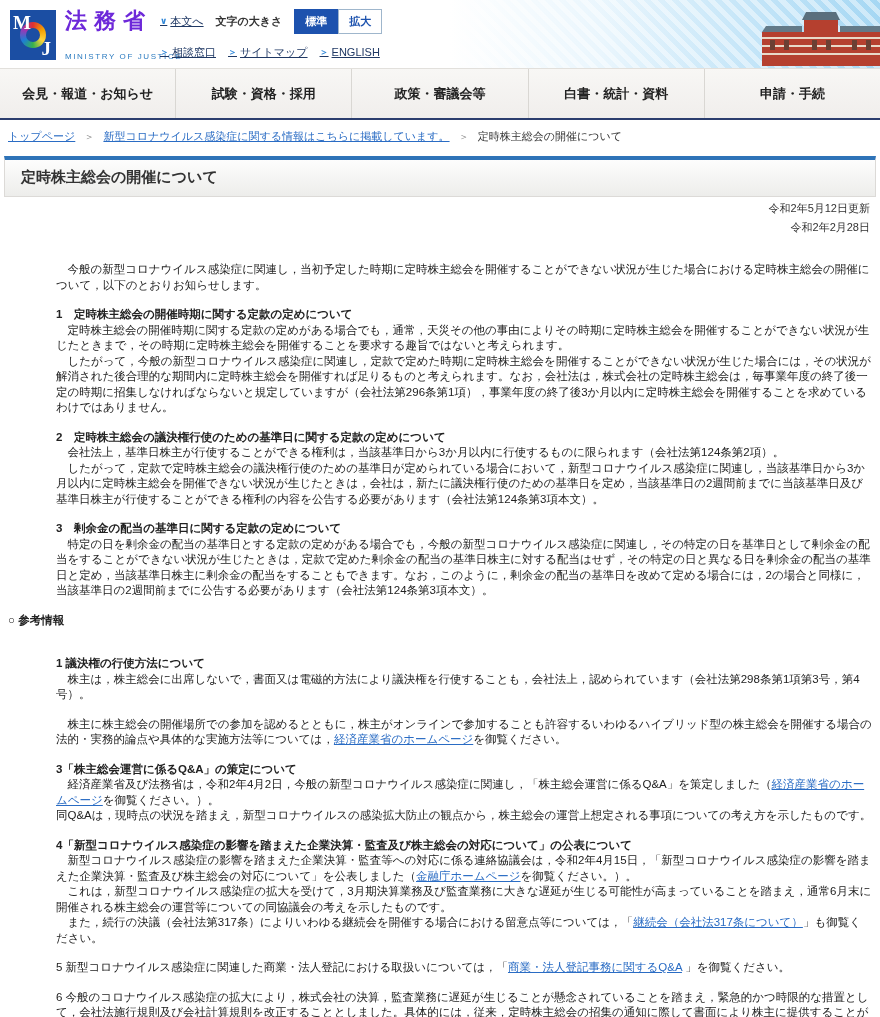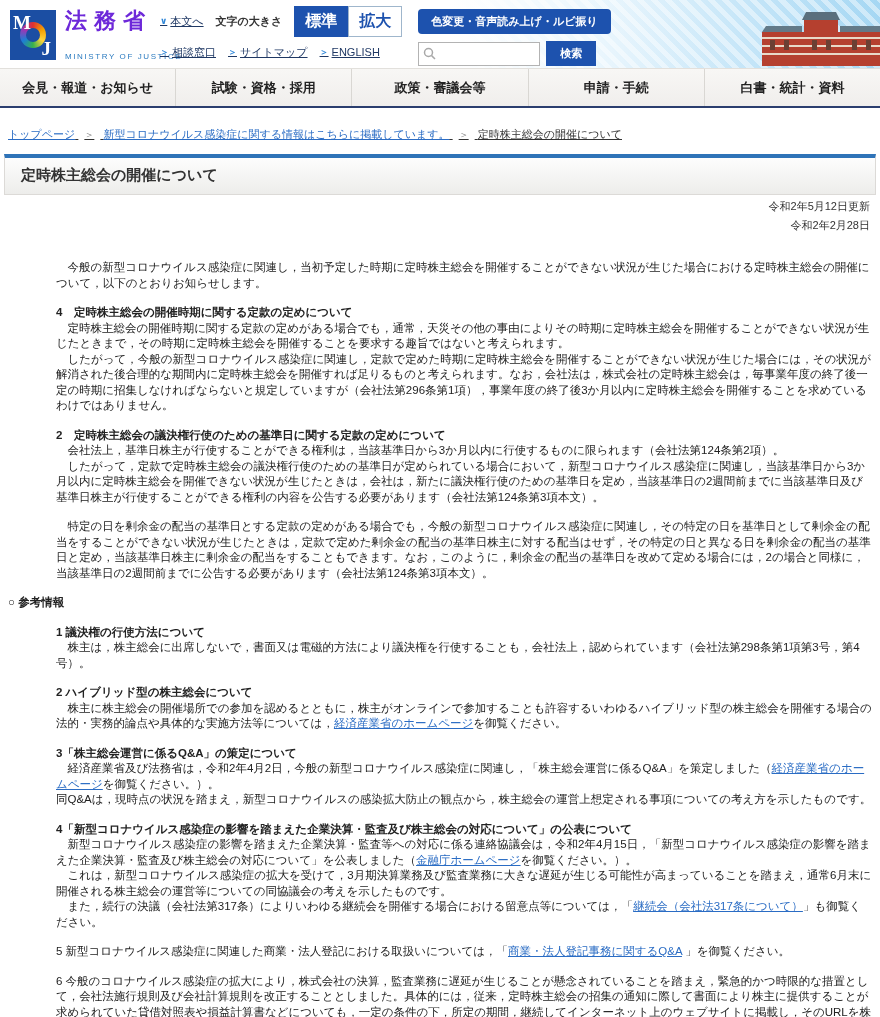--- a/index.html
+++ b/index.html
@@ -33,60 +33,60 @@
   .logo-j { right:5px; bottom:2px; }
   .logo-name { font-size:22px; font-weight:bold; color:#6d28d9; letter-spacing:7px; line-height:1.1; }
   .logo-name-en { font-size:8px; font-weight:normal; color:#2b7bc0; letter-spacing:1.6px; margin-top:19px; }
 
   .utility { position:absolute; left:160px; top:9px; display:flex; gap:16px; }
   .ucol { display:flex; flex-direction:column; gap:7px; }
   .urow { display:flex; align-items:center; gap:12px; height:24px; }
   .ulink { font-size:11px; color:#1f3864; text-decoration:underline; display:inline-flex; align-items:center; gap:3px; }
   .uchev { color:#2e86d8; font-size:9px; font-weight:bold; text-decoration:none; display:inline-block; }
   .ulabel { font-size:11px; font-weight:bold; color:#333; }
-  .fs-btn { font-size:16px; font-weight:bold; padding:4px 10px; border:1px solid #9fb6cc; background:#fff;
+  .fs-btn { font-size:11px; font-weight:bold; padding:4px 10px; border:1px solid #9fb6cc; background:#fff;
     color:#1d52ae; cursor:pointer; }
   .fs-btn.active { background:#1d52ae; color:#fff; border-color:#1d52ae; }
   .fs-group { display:flex; }
   .a11y-btn { font-size:11px; font-weight:bold; color:#fff; background:#1d52ae; border:none;
     border-radius:4px; padding:5px 13px; cursor:pointer; }
   .search-row { display:flex; align-items:center; gap:6px; }
   .search-wrap { position:relative; }
   .search-input { width:122px; height:24px; border:1px solid #b3b3b3; background:#fff; padding:0 4px 0 22px;
     font-size:11px; }
   .search-icon { position:absolute; left:5px; top:5px; }
   .search-btn { font-size:11px; font-weight:bold; color:#fff; background:#1d52ae; border:none;
     padding:5px 14px; cursor:pointer; }
 
   
-  .gnav { display:flex; height:40px; background:linear-gradient(#f8f7f5,#f0eeec);
+  .gnav { display:flex; height:52px; background:linear-gradient(#f8f7f5,#f0eeec);
     border-top:1px solid #e2e0dc; border-bottom:2px solid #2b3e6e; }
   .gnav-item { flex:1; display:flex; align-items:center; justify-content:center;
     font-size:13px; font-weight:bold; color:#222; border-left:1px solid #d9d7d3; cursor:pointer; }
   .gnav-item:first-child { border-left:none; }
 
   
-  .breadcrumb { padding:19px 8px 6px; font-size:11px; color:#333;text-decoration:underline; }
+  .breadcrumb { padding:9px 8px 6px; font-size:11px; color:#333; }
   .bc-sep { color:#777; margin:0 6px; font-size:10px; }
 
   
   .page-title-bar { margin:6px 4px 0; border-top:4px solid #2e73b8;
     border-left:1px solid #dcdad7; border-right:1px solid #dcdad7; border-bottom:1px solid #dcdad7;
     background:linear-gradient(#fdfdfd,#ededeb); padding:8px 16px 9px; }
   .page-title { font-size:15px; font-weight:bold; color:#333; }
 
   
   .date-block { text-align:right; padding:2px 10px 0; font-size:11px; color:#333; line-height:1.7; }
 
   
   .main { padding:26px 8px 20px; font-size:11.5px; line-height:15.5px; color:#222; }
   .block { margin-bottom:14px;margin-left:48px; }
   .sec-h { font-weight:bold; }
   .bp { margin:0; }
-  .ref-head { font-weight:bold; margin-bottom:14px; }
+  .ref-head { font-weight:bold; margin-bottom:28px; }
 </style>
 </head>
 <body>
 
 <header class="site-header">
   <div class="header-deco"></div>
   <svg class="building-svg" width="118" height="62" viewBox="0 0 118 62">
     <polygon points="44,8 74,8 78,16 40,16" fill="#5a6f7d"></polygon>
     <rect x="42" y="16" width="34" height="12" fill="#b5402f"></rect>
     <polygon points="4,22 40,22 40,28 0,28" fill="#637a88"></polygon>
@@ -136,42 +136,29 @@
         <a class="ulink">
           <span class="uchev">＞</span>
             <span>サイトマップ</span>
         </a>
         <a class="ulink">
           <span class="uchev">＞</span>
             <span>ENGLISH</span>
         </a>
       </div>
     </div>
-    <div class="ucol">
-      <button class="a11y-btn">色変更・音声読み上げ・ルビ振り</button>
-      <div class="search-row">
-        <span class="search-wrap">
-          <svg class="search-icon" width="13" height="13" viewBox="0 0 13 13">
-            <circle cx="5.5" cy="5.5" r="4" fill="none" stroke="#a8a8a8" stroke-width="1.5"></circle>
-            <line x1="8.6" y1="8.6" x2="12" y2="12" stroke="#a8a8a8" stroke-width="1.5"></line>
-          </svg>
-          <input class="search-input" type="text" placeholder="" style="">
-        </span>
-        <button class="search-btn">検索</button>
-      </div>
-    </div>
   </div>
 </header>
 
 <nav class="gnav">
   <div class="gnav-item">会見・報道・お知らせ</div>
   <div class="gnav-item">試験・資格・採用</div>
   <div class="gnav-item">政策・審議会等</div>
+  <div class="gnav-item">白書・統計・資料</div>
   <div class="gnav-item">申請・手続</div>
-  <div class="gnav-item">白書・統計・資料</div>
 </nav>
 
 <div class="breadcrumb">
   <a>トップページ</a>
   <span class="bc-sep">＞</span>
   <a>新型コロナウイルス感染症に関する情報はこちらに掲載しています。</a>
   <span class="bc-sep">＞</span>
   <span>定時株主総会の開催について</span>
 </div>
 
@@ -184,44 +171,44 @@
   <div>令和2年2月28日</div>
 </div>
 
 <main class="main">
 
   <div class="block">
     <p class="bp"><span>　今般の新型コロナウイルス感染症に関連し，当初予定した時期に定時株主総会を開催することができない状況が生じた場合における定時株主総会の開催について，以下のとおりお知らせします。</span></p>
   </div>
 
   <div class="block">
-    <div class="sec-h">4　定時株主総会の開催時期に関する定款の定めについて</div>
+    <div class="sec-h">1　定時株主総会の開催時期に関する定款の定めについて</div>
     <p class="bp"><span>　定時株主総会の開催時期に関する定款の定めがある場合でも，通常，天災その他の事由によりその時期に定時株主総会を開催することができない状況が生じたときまで，その時期に定時株主総会を開催することを要求する趣旨ではないと考えられます。</span></p>
     <p class="bp"><span>　したがって，今般の新型コロナウイルス感染症に関連し，定款で定めた時期に定時株主総会を開催することができない状況が生じた場合には，その状況が解消された後合理的な期間内に定時株主総会を開催すれば足りるものと考えられます。なお，会社法は，株式会社の定時株主総会は，毎事業年度の終了後一定の時期に招集しなければならないと規定していますが（会社法第296条第1項），事業年度の終了後3か月以内に定時株主総会を開催することを求めているわけではありません。</span></p>
   </div>
 
   <div class="block">
     <div class="sec-h">2　定時株主総会の議決権行使のための基準日に関する定款の定めについて</div>
     <p class="bp"><span>　会社法上，基準日株主が行使することができる権利は，当該基準日から3か月以内に行使するものに限られます（会社法第124条第2項）。</span></p>
     <p class="bp"><span>　したがって，定款で定時株主総会の議決権行使のための基準日が定められている場合において，新型コロナウイルス感染症に関連し，当該基準日から3か月以内に定時株主総会を開催できない状況が生じたときは，会社は，新たに議決権行使のための基準日を定め，当該基準日の2週間前までに当該基準日及び基準日株主が行使することができる権利の内容を公告する必要があります（会社法第124条第3項本文）。</span></p>
   </div>
 
   <div class="block">
+    <div class="sec-h">3　剰余金の配当の基準日に関する定款の定めについて</div>
     <p class="bp"><span>　特定の日を剰余金の配当の基準日とする定款の定めがある場合でも，今般の新型コロナウイルス感染症に関連し，その特定の日を基準日として剰余金の配当をすることができない状況が生じたときは，定款で定めた剰余金の配当の基準日株主に対する配当はせず，その特定の日と異なる日を剰余金の配当の基準日と定め，当該基準日株主に剰余金の配当をすることもできます。なお，このように，剰余金の配当の基準日を改めて定める場合には，2の場合と同様に，当該基準日の2週間前までに公告する必要があります（会社法第124条第3項本文）。</span></p>
   </div>
 
   <div class="ref-head">○ 参考情報</div>
 
   <div class="block">
     <div class="sec-h">1 議決権の行使方法について</div>
     <p class="bp"><span>　株主は，株主総会に出席しないで，書面又は電磁的方法により議決権を行使することも，会社法上，認められています（会社法第298条第1項第3号，第4号）。</span></p>
   </div>
 
   <div class="block">
-    <div class="sec-h">2 ハイブリッド型の株主総会について</div>
     <p class="bp"><span>　株主に株主総会の開催場所での参加を認めるとともに，株主がオンラインで参加することも許容するいわゆるハイブリッド型の株主総会を開催する場合の法的・実務的論点や具体的な実施方法等については，</span><a href="#">経済産業省のホームページ</a><span>を御覧ください。</span></p>
   </div>
 
   <div class="block">
     <div class="sec-h">3「株主総会運営に係るQ&amp;A」の策定について</div>
     <p class="bp"><span>　経済産業省及び法務省は，令和2年4月2日，今般の新型コロナウイルス感染症に関連し，「株主総会運営に係るQ&amp;A」を策定しました（</span><a href="#">経済産業省のホームページ</a><span>を御覧ください。）。</span></p>
     <p class="bp"><span>同Q&amp;Aは，現時点の状況を踏まえ，新型コロナウイルスの感染拡大防止の観点から，株主総会の運営上想定される事項についての考え方を示したものです。</span></p>
   </div>
 
   <div class="block">

